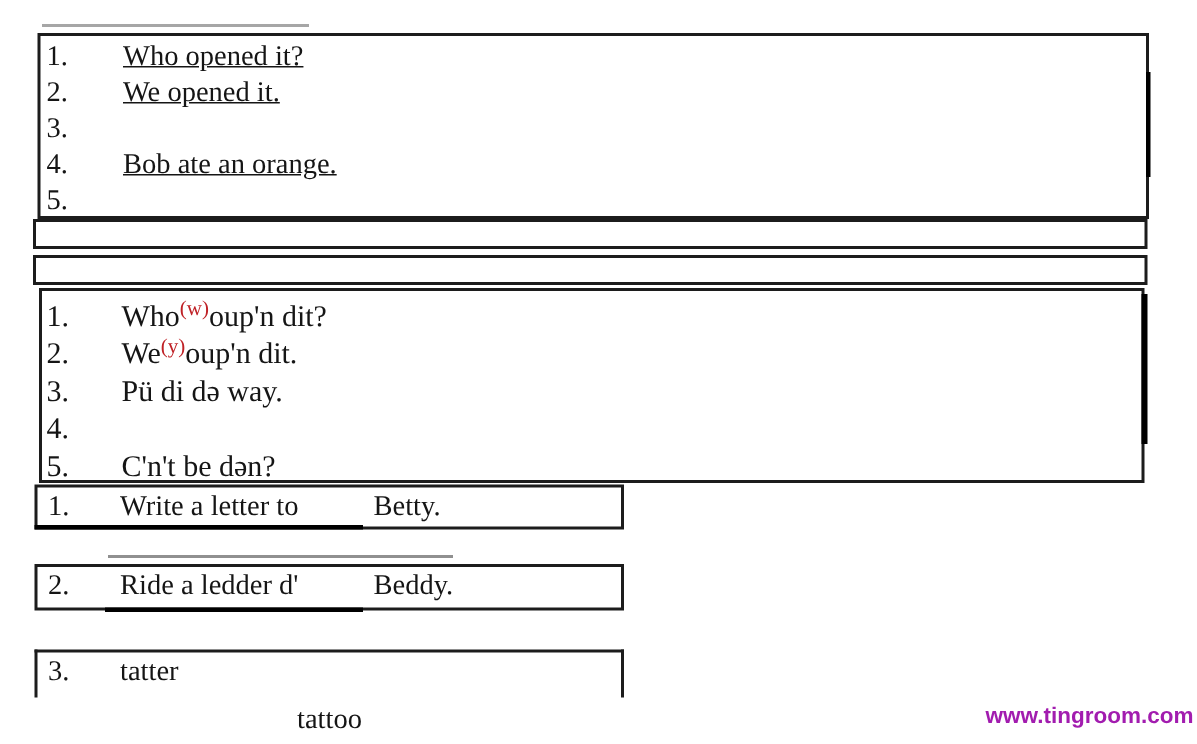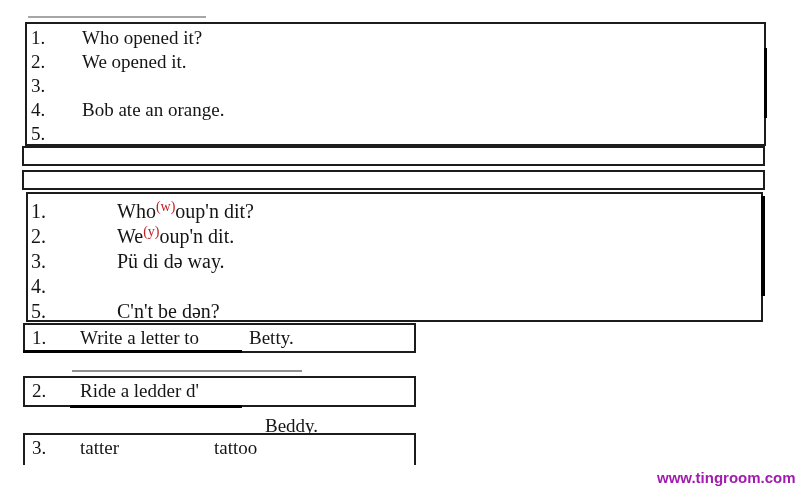--- a/index.html
+++ b/index.html
@@ -19,47 +19,47 @@
     background: #ffffff;
   }
   
   .lrow { position: relative; }
   .lrow .num { position: absolute; }
   .lrow .txt { position: absolute; white-space: nowrap; }
 
   #box-english { left: 25px; top: 22px; width: 741px; height: 124px; padding-top: 3px; }
   #box-english .lrow { height: 24px; font-size: 19px; }
   #box-english .num { left: 4px; }
-  #box-english .txt { left: 55px; }
+  #box-english .txt { left: 55px; text-decoration: underline; }
 
   #blank-row-1 { left: 22px; top: 146px; width: 743px; height: 20px; }
   #blank-row-2 { left: 22px; top: 170px; width: 743px; height: 20px; }
 
   #box-phonetic { left: 26px; top: 192px; width: 737px; height: 130px; padding-top: 6px; }
   #box-phonetic .lrow { height: 25px; font-size: 20px; }
   #box-phonetic .num { left: 3px; }
-  #box-phonetic .txt { left: 53px; margin-left: 36px; }
+  #box-phonetic .txt { left: 53px; }
   .sup {
     color: #bf2126;
     font-size: 14px;
     position: relative;
     top: -7px;
   }
 
   
   .pairbox { font-size: 19px; }
   .pairbox .num  { position: absolute; left: 7px;  top: 2px; }
   .pairbox .colA { position: absolute; left: 55px; top: 2px; white-space: nowrap; }
   .pairbox .colB { position: absolute; top: 2px; white-space: nowrap; }
   #pair-1 { left: 23px; top: 323px; width: 393px; height: 30px; }
   #pair-1 .colB { left: 224px; text-align: center; }
   #pair-2 { left: 23px; top: 376px; width: 393px; height: 31px; }
-  #pair-2 .colB { left: 240px; margin-top: 35px; }
+  #pair-2 .colB { left: 224px; }
   #pair-3 { left: 23px; top: 433px; width: 393px; height: 32px; border-bottom: none; }
-  #pair-3 .colB { left: 189px; }
+  #pair-3 .colB { left: 173px; margin-top: 32px; }
 
   
   .artifact { position: absolute; }
   #art-top-line      { left: 28px;  top: 16px;  width: 178px; height: 2px; background: #a6a6a6; }
   #art-right-thick-1 { left: 764px; top: 48px;  width: 3px;   height: 70px;  background: #000000; }
   #art-right-thick-2 { left: 761px; top: 196px; width: 4px;   height: 100px; background: #000000; }
   #art-bottom-thick-1{ left: 23px;  top: 350px; width: 219px; height: 3px;   background: #000000; }
   #art-above-pair-2  { left: 72px;  top: 370px; width: 230px; height: 2px;   background: #909090; }
   #art-bottom-thick-2{ left: 70px;  top: 405px; width: 172px; height: 3px;   background: #000000; }
 

